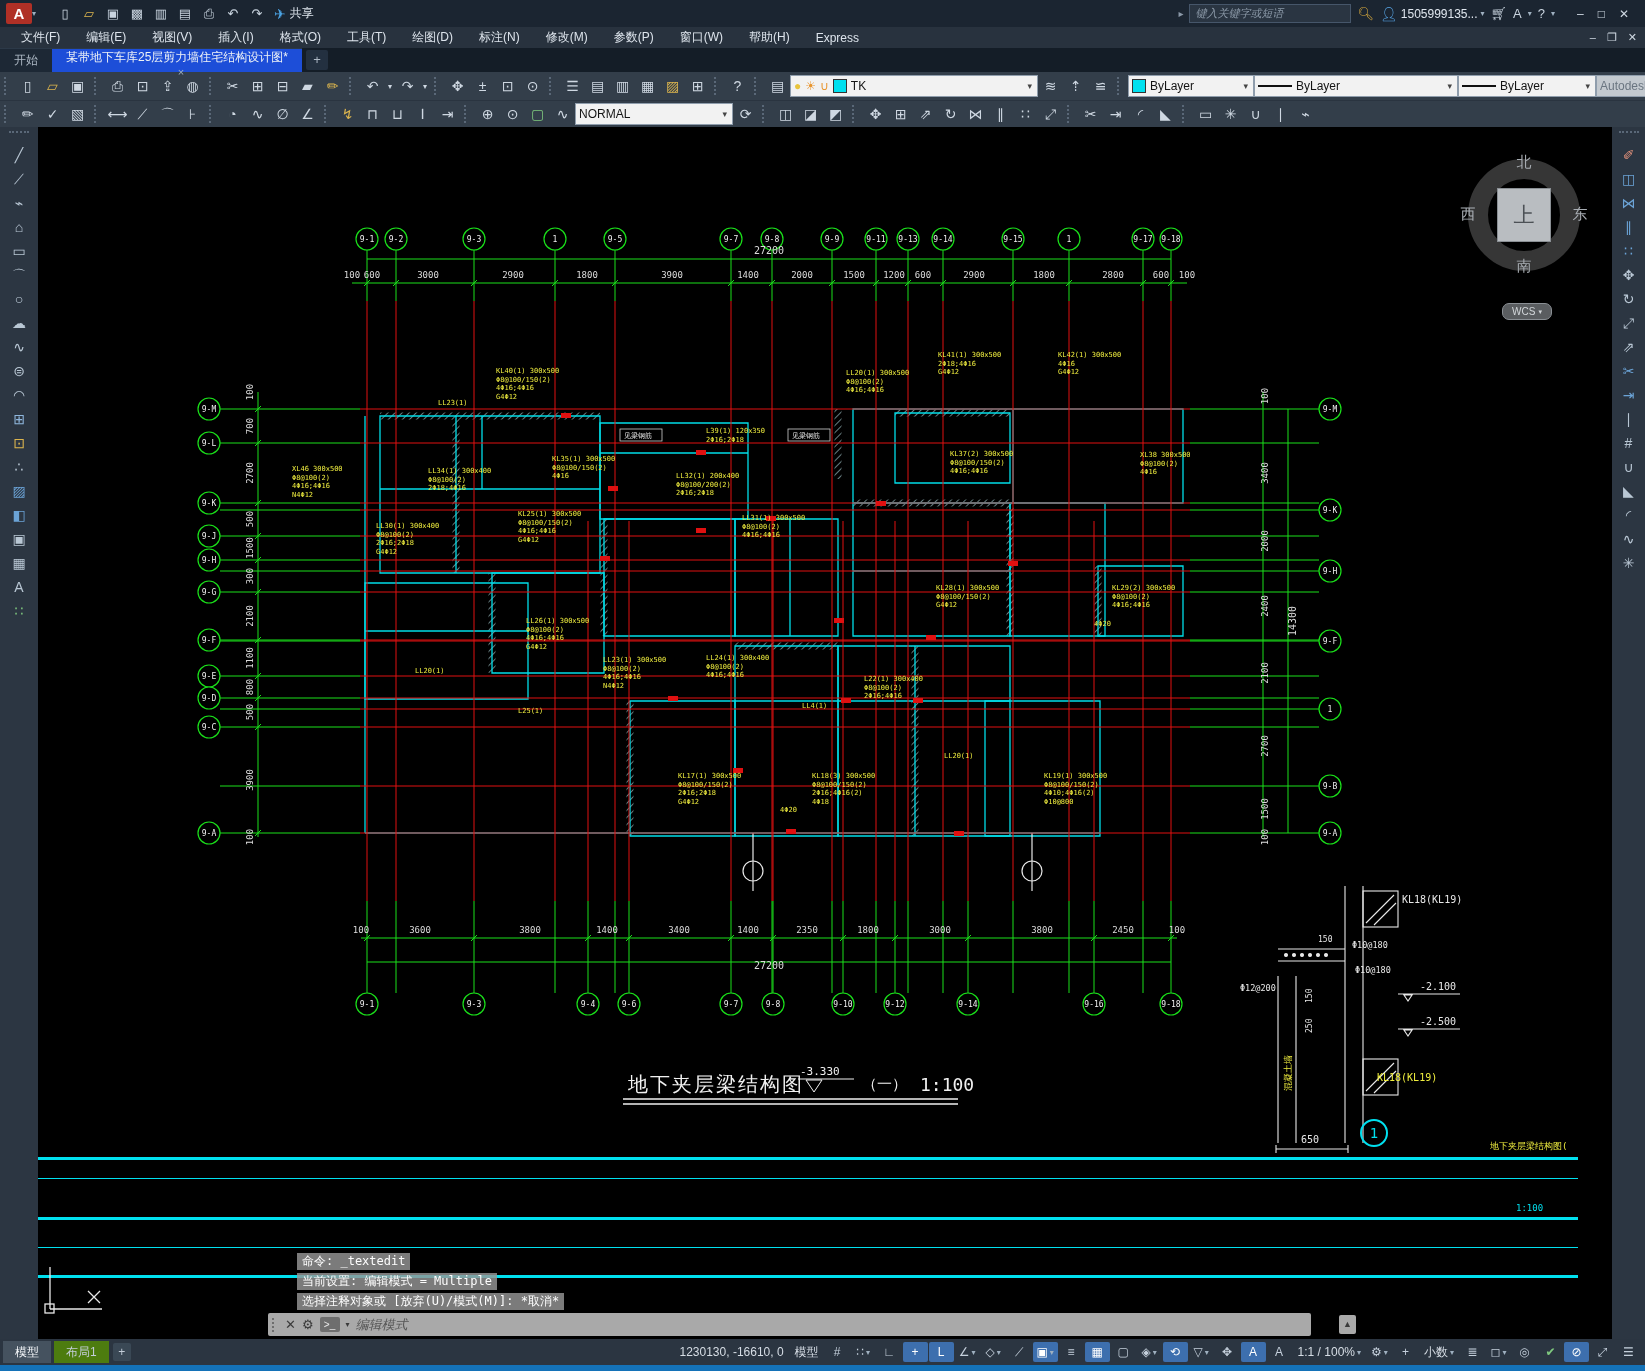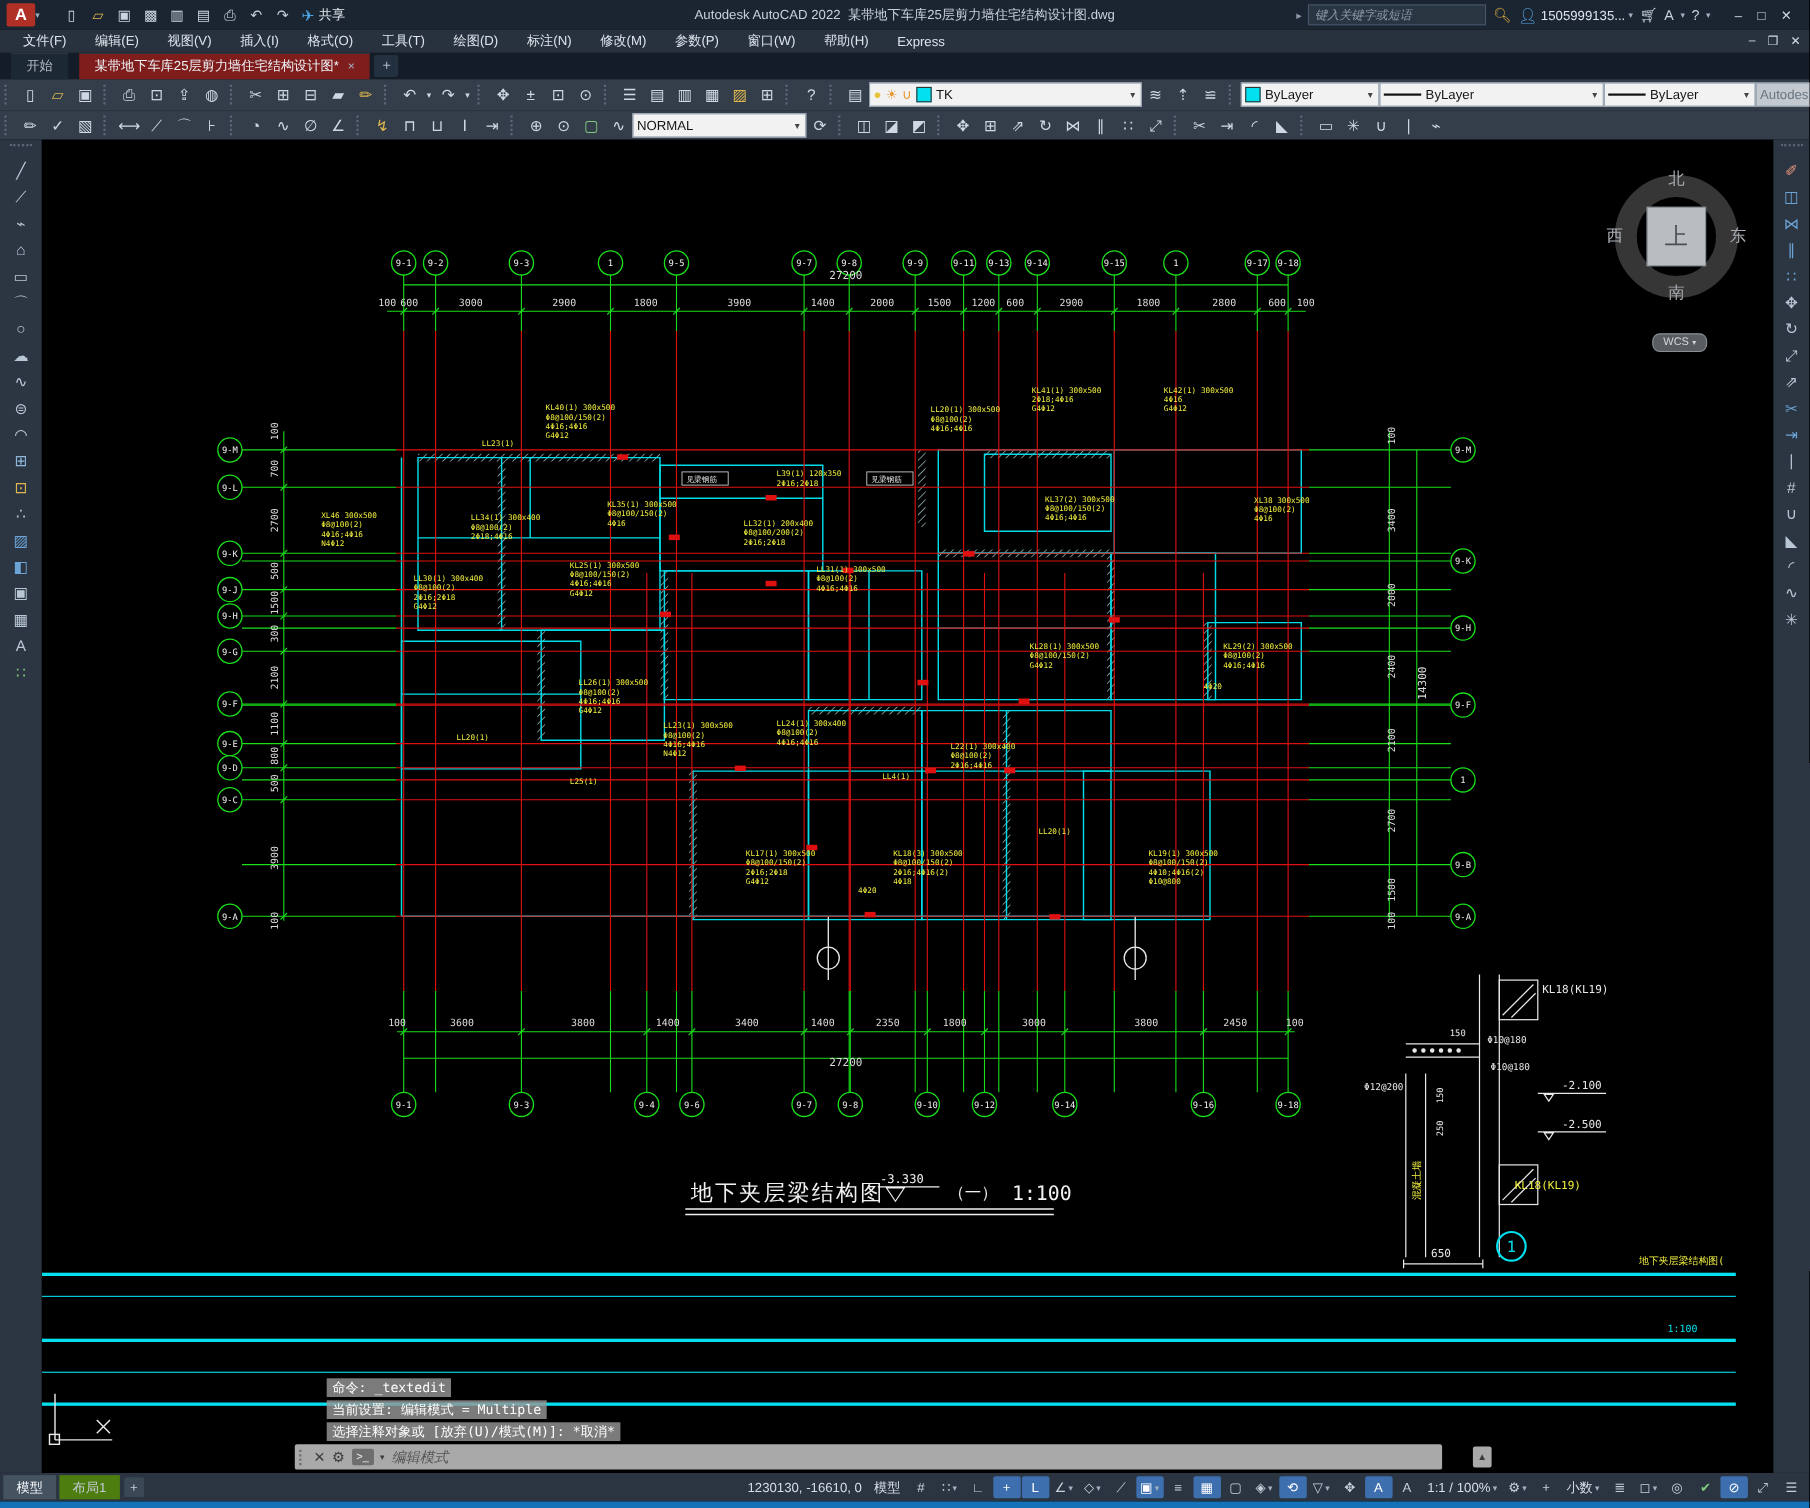--- a/index.html
+++ b/index.html
@@ -18,22 +18,22 @@
   .tb-mini{color:#c9d4df;font-size:13px;}
   .user-chip{display:flex;align-items:center;gap:3px;font-size:12px;color:#dfe6ee;}
   .user-glyph{color:#58a7e8;font-size:14px;}
   .winctl{display:flex;gap:14px;margin-left:16px;margin-right:10px;color:#cfd8e2;font-size:12px;}
   
   #menubar{height:21px;background:#28323e;display:flex;align-items:center;padding-left:8px;position:relative;}
   .menu-item{padding:0 13px;font-size:12px;color:#dde4ec;}
   #doc-winctl{position:absolute;right:8px;display:flex;gap:11px;font-size:11px;color:#cfd8e2;}
   
   #tabbar{height:24px;background:#141d27;display:flex;align-items:flex-end;}
-  .ftab{height:23px;display:flex;align-items:center;padding:0 14px;font-size:12px;color:#aeb9c5;background:#1d2835;margin-left:10px;border-top:1px solid #2c3948;}
-  .ftab.active{background:#7f1d1d;color:#eef2f6;}
+  .ftab{height:23px;display:flex;align-items:center;padding:0 14px;font-size:12px;color:#aeb9c5;background:#1d2835;margin-left:0;border-top:1px solid #2c3948;}
+  .ftab.active{background:#1d4ed8;color:#eef2f6;flex-direction:column;}
   .ftab .closex{margin-left:8px;color:#9fb0c0;font-size:11px;}
   #tab-plus{width:22px;height:20px;margin-left:4px;background:#233040;color:#aeb9c5;text-align:center;line-height:20px;font-size:13px;border-radius:2px;margin-bottom:2px;}
   
   #tb1{height:28px;background:#333e4a;display:flex;align-items:center;}
   #tb2{height:26px;background:#333e4a;display:flex;align-items:center;border-top:1px solid #2a3440;}
   .tbicon{width:25px;height:23px;line-height:23px;text-align:center;font-size:14px;color:#cfd8e2;flex:none;}
   .grip{width:5px;height:18px;border-left:2px dotted #5a6878;margin:0 4px;flex:none;}
   .combo{background:#f2f2f2;border:1px solid #8f9dac;height:20px;display:flex;align-items:center;font-size:12px;color:#141414;padding:0 3px;gap:4px;flex:none;position:relative;}
   .combo .cbcaret{margin-left:auto;color:#444;font-size:9px;padding-right:2px;}
   .combo.disabled{background:#c3c9cf;color:#6a7580;}
@@ -88,23 +88,20 @@
       <span class="qat-icon">▩</span>
       <span class="qat-icon">▥</span>
       <span class="qat-icon">▤</span>
       <span class="qat-icon">⎙</span>
       <span class="qat-icon">↶</span>
       <span class="qat-icon">↷</span>
     </div>
   <div id="share-btn">
     <span class="plane">✈</span>
     <span>共享</span>
-  </div>
-  <div id="title-center">
-    <span>Autodesk AutoCAD 2022</span>&nbsp;&nbsp;<span>某带地下车库25层剪力墙住宅结构设计图.dwg</span>
   </div>
   <div id="title-right">
     <span style="color:#8b99a8;font-size:10px">▸</span>
     <div id="search-box">
         <span>键入关键字或短语</span>
       </div>
     <span class="tb-mini" style="color:#d8a93c">🔍︎</span>
     <div class="user-chip">
       <span class="user-glyph">👤︎</span>
       <span>1505999135...</span>

